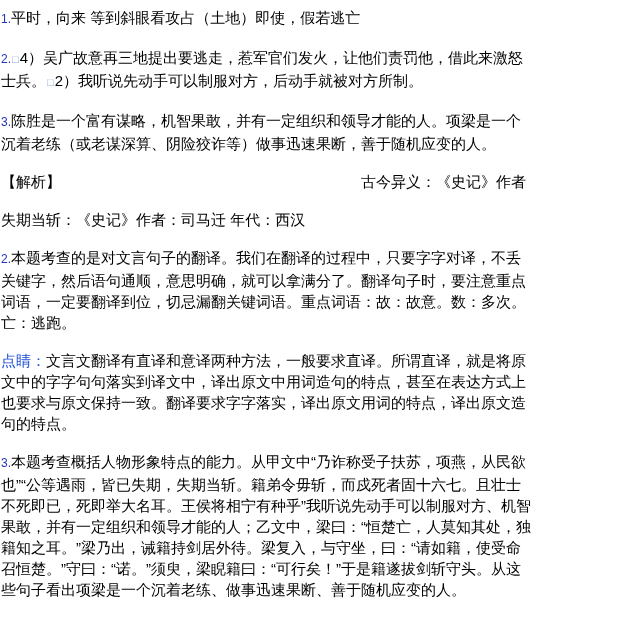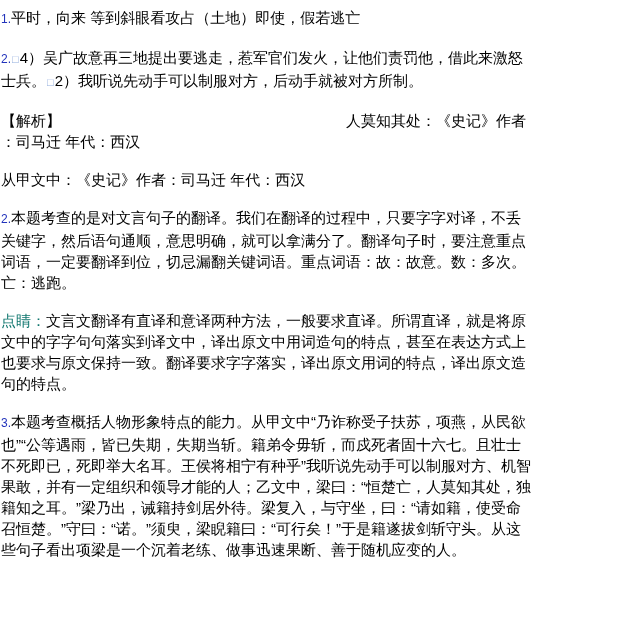--- a/index.html
+++ b/index.html
@@ -36,46 +36,48 @@
     padding: 0 1px;
   }
   .row-split {
     display: flex;
     justify-content: space-between;
   }
   .row-split .right {
     padding-right: 8px;
   }
   .black-label {
-    color: #0f766e;
+    color: #1d4ed8;
   }
 </style>
 </head>
 <body>
 
 <div class="page">
 
   <p class="para">
     <span class="num">1.</span><span>平时，向来 等到斜眼看攻占（土地）即使，假若逃亡</span>
   </p>
 
   <p class="para">
     <span class="num">2.</span><span class="tofu">□</span><span>4）吴广故意再三地提出要逃走，惹军官们发火，让他们责罚他，借此来激怒士兵。</span><span class="tofu">□</span><span>2）我听说先动手可以制服对方，后动手就被对方所制。</span>
   </p>
 
+  <p class="para">
+    <span class="num">3.</span><span>陈胜是一个富有谋略，机智果敢，并有一定组织和领导才能的人。项梁是一个沉着老练（或老谋深算、阴险狡诈等）做事迅速果断，善于随机应变的人。</span>
+  </p>
 
   <div class="para">
     <div class="row-split">
       <span>【解析】</span>
-      <span class="right">人莫知其处：《史记》作者</span>
+      <span class="right">古今异义：《史记》作者</span>
     </div>
-    <div>：司马迁 年代：西汉</div>
   </div>
 
-  <p class="para">从甲文中：《史记》作者：司马迁 年代：西汉</p>
+  <p class="para">失期当斩：《史记》作者：司马迁 年代：西汉</p>
 
 
   <p class="para">
     <span class="num">2.</span><span>本题考查的是对文言句子的翻译。我们在翻译的过程中，只要字字对译，不丢关键字，然后语句通顺，意思明确，就可以拿满分了。翻译句子时，要注意重点词语，一定要翻译到位，切忌漏翻关键词语。重点词语：故：故意。数：多次。亡：逃跑。</span>
   </p>
 
   <p class="para">
     <span class="black-label">点睛：</span><span>文言文翻译有直译和意译两种方法，一般要求直译。所谓直译，就是将原文中的字字句句落实到译文中，译出原文中用词造句的特点，甚至在表达方式上也要求与原文保持一致。翻译要求字字落实，译出原文用词的特点，译出原文造句的特点。</span>
   </p>
 

